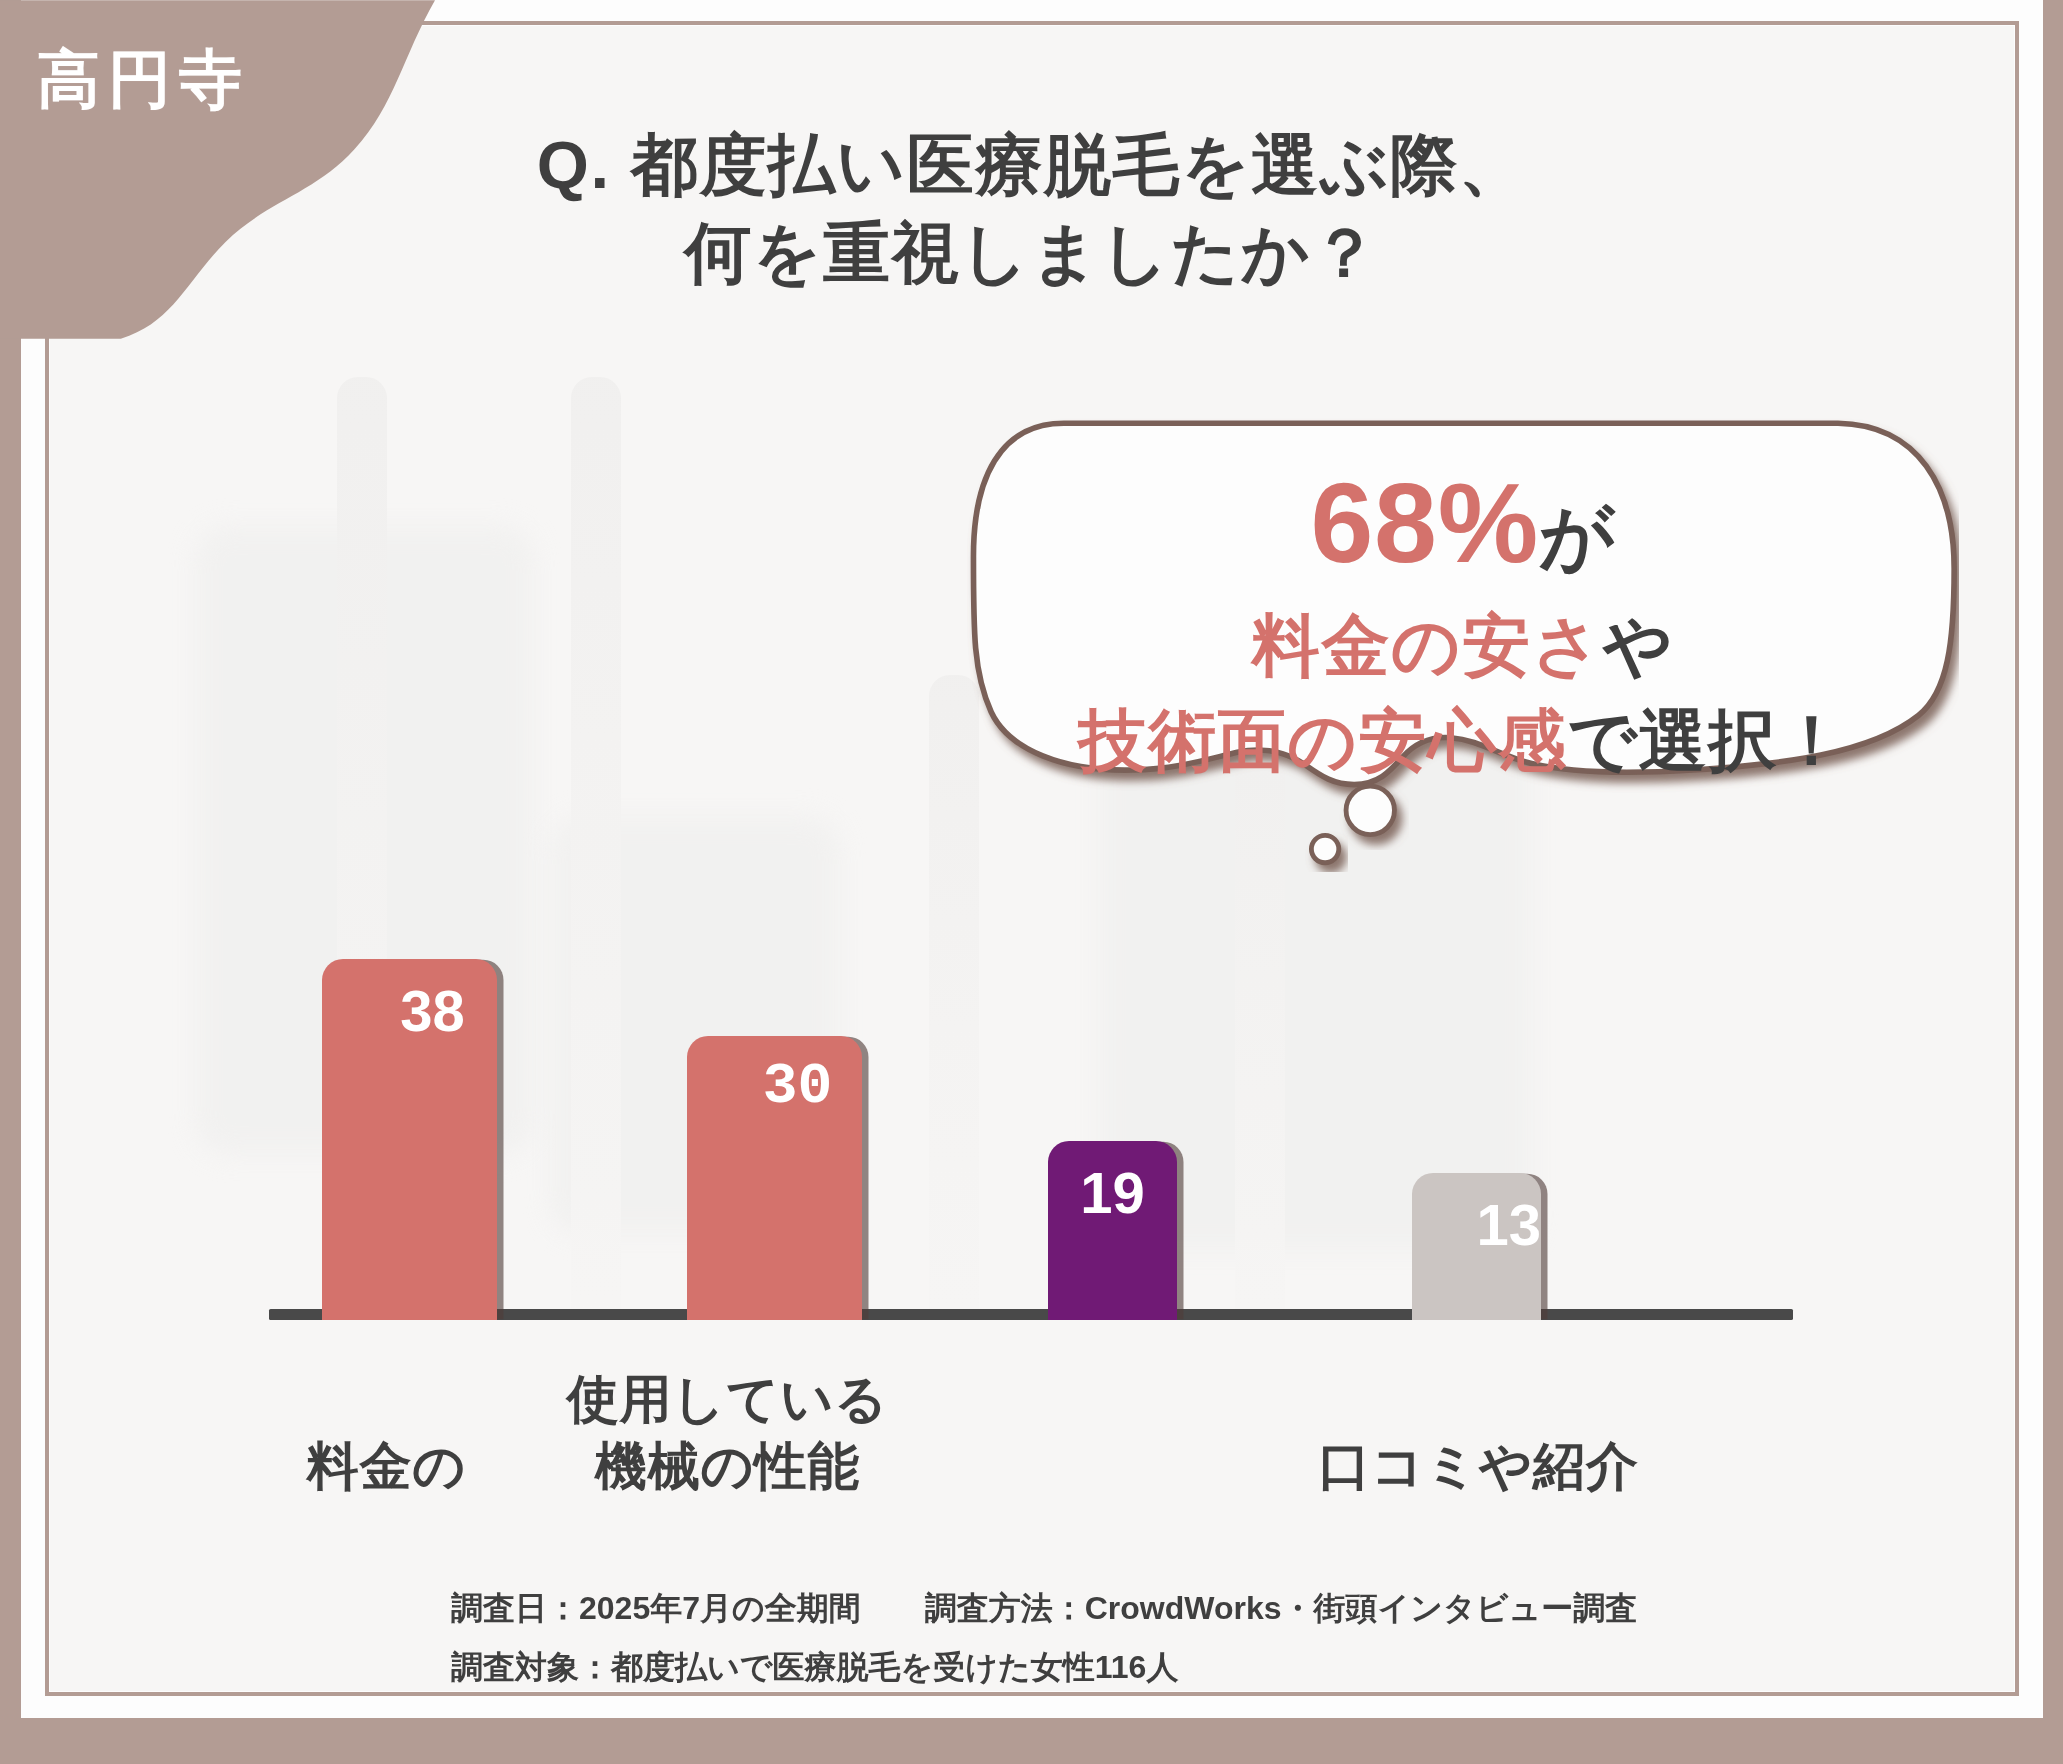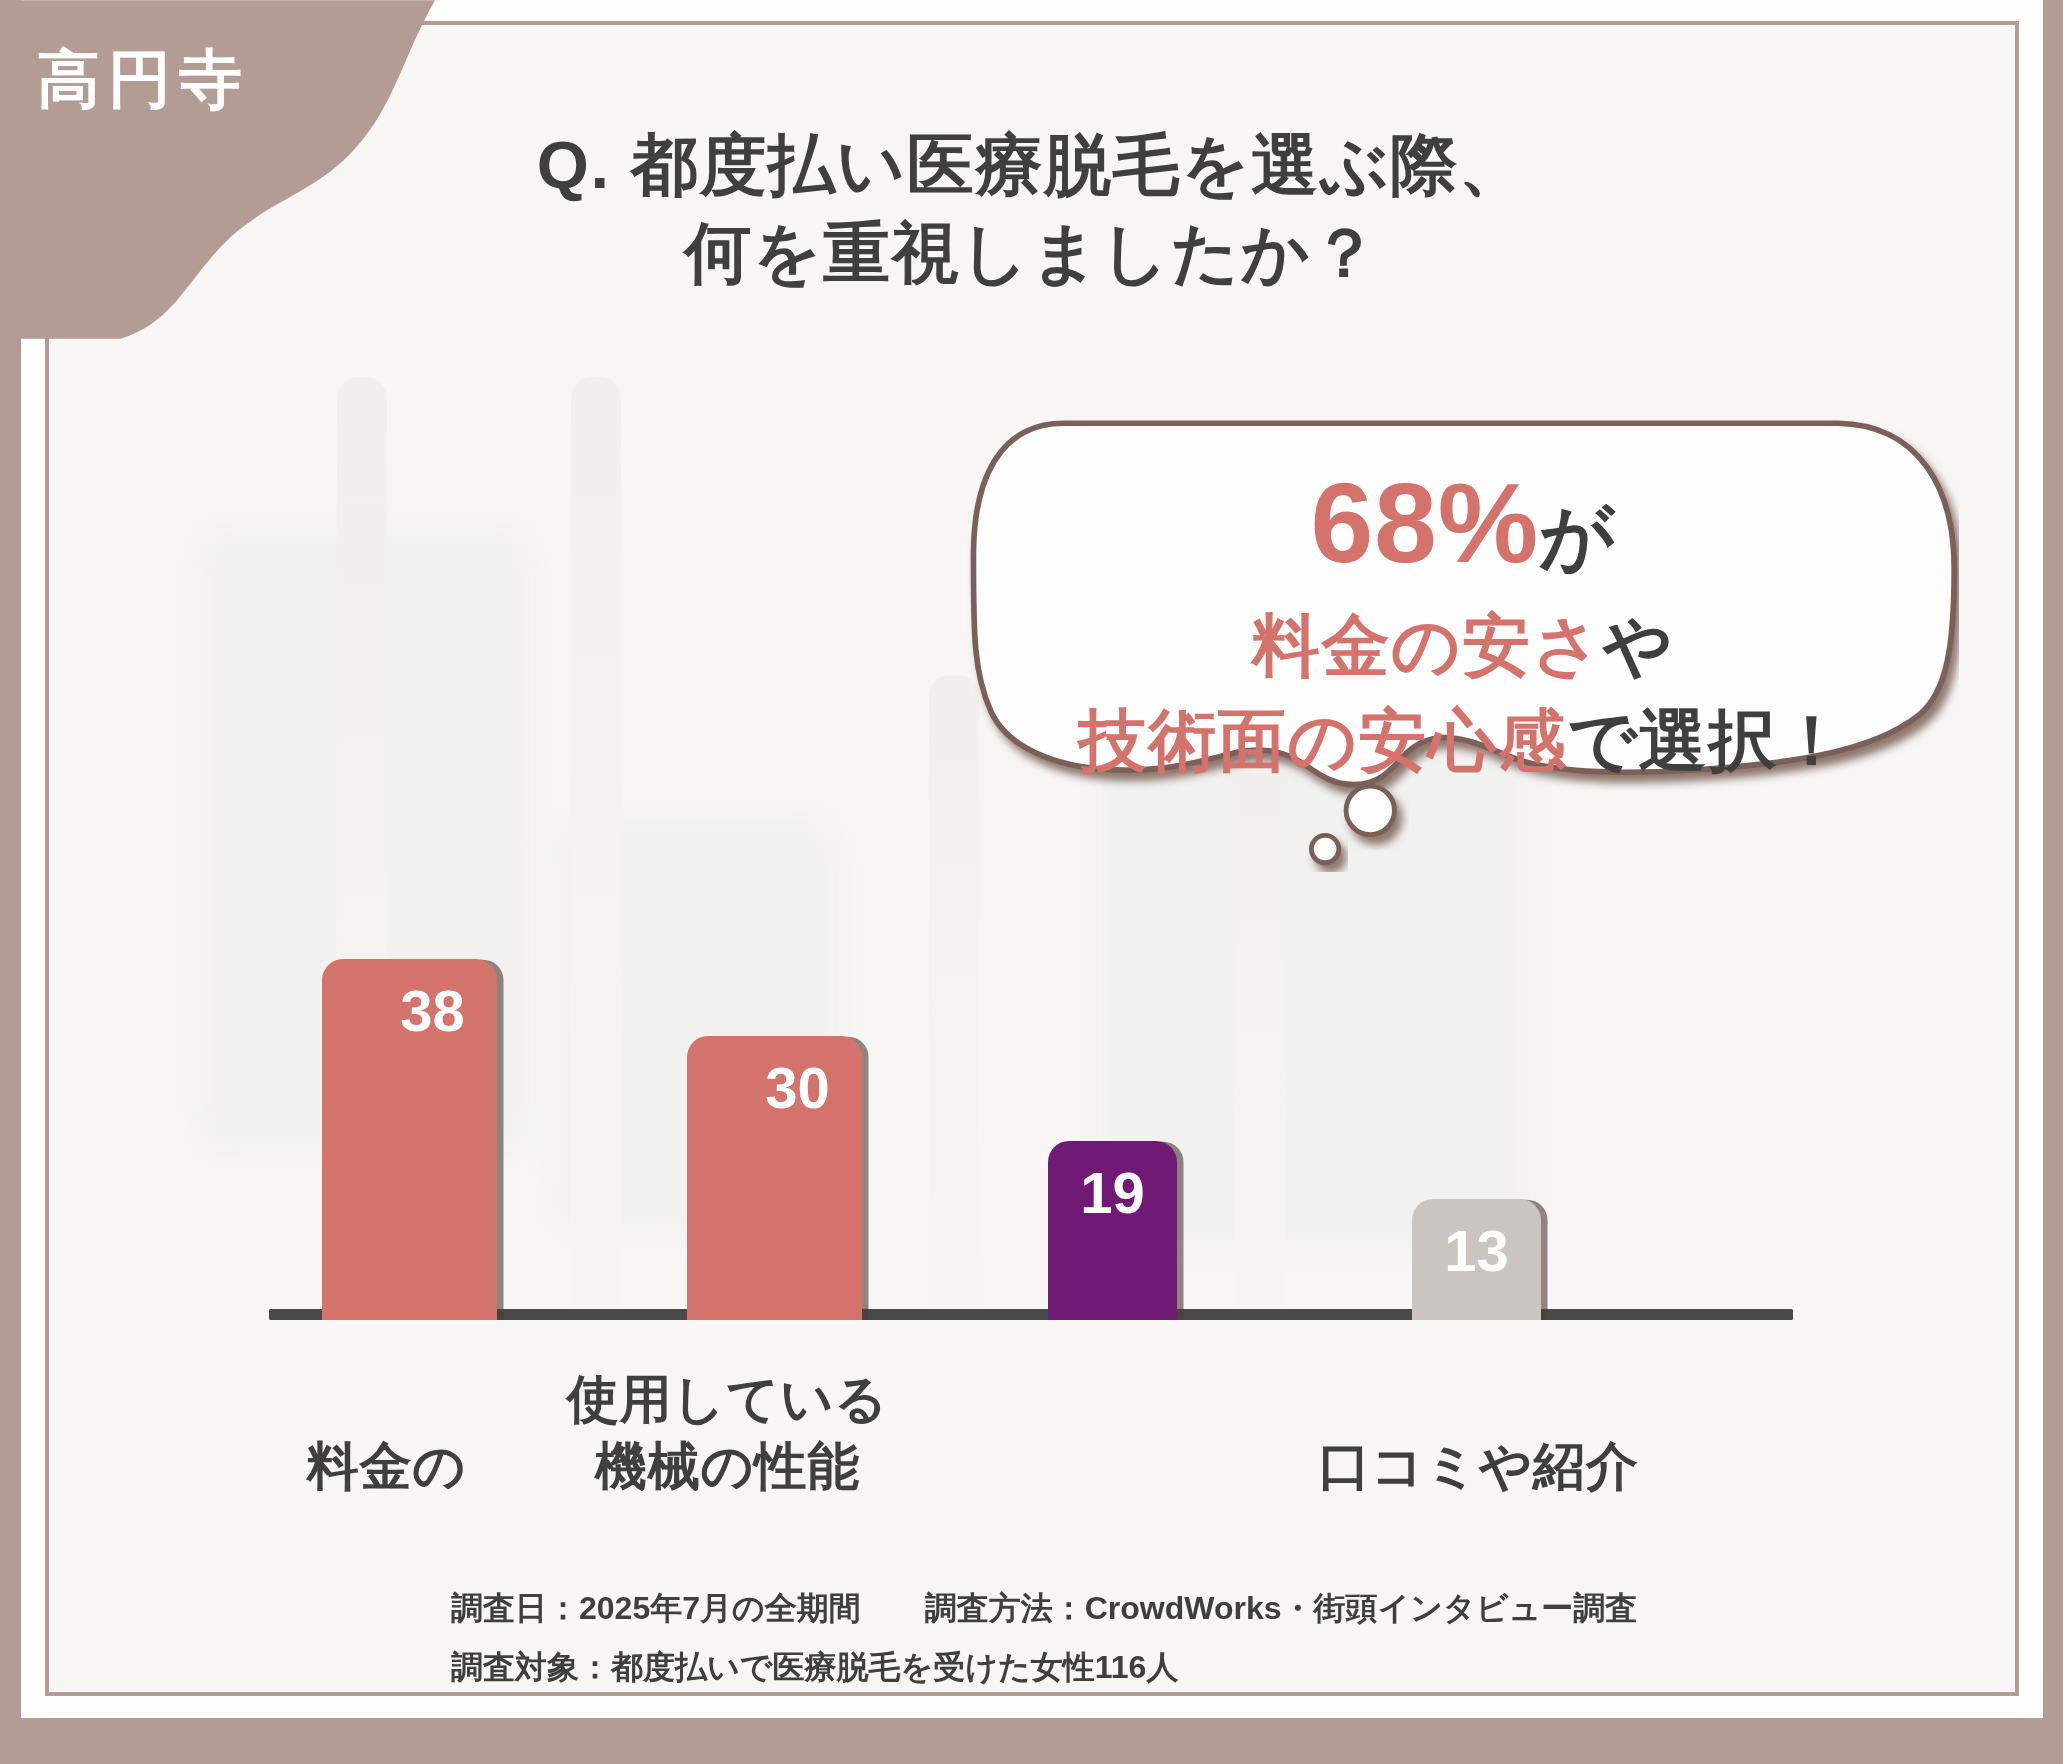--- a/index.html
+++ b/index.html
@@ -145,27 +145,27 @@
       <div class="ghost" style="left:287px;bottom:371px;height:943px;"></div>
       <div class="ghost" style="left:521px;bottom:371px;height:943px;"></div>
       <div class="ghost" style="left:879px;bottom:371px;height:645px;"></div>
       <div class="ghost" style="left:1185px;bottom:371px;height:645px;"></div>
 
       <div class="axis"></div>
 
       <div class="bar red" style="left:272px;height:361px;">
         <span>38</span>
       </div>
-      <div class="bar red" style="left:637px;height:284px;">
+      <div class="bar red" style="left:637px;height:284px;font-family:Liberation Mono, monospace;">
         <span>30</span>
       </div>
       <div class="bar gray" style="left:998px;height:179px;">
         <span>19</span>
       </div>
-      <div class="bar gray2" style="left:1362px;height:121px;">
+      <div class="bar gray2" style="left:1362px;height:147px;justify-content:flex-end;">
         <span>13</span>
       </div>
 
       <div class="cat" style="left:111px;">
         <div>料金の</div>
       </div>
       <div class="cat" style="left:452px;">
         <div>使用している</div>
         <div>機械の性能</div>
       </div>

